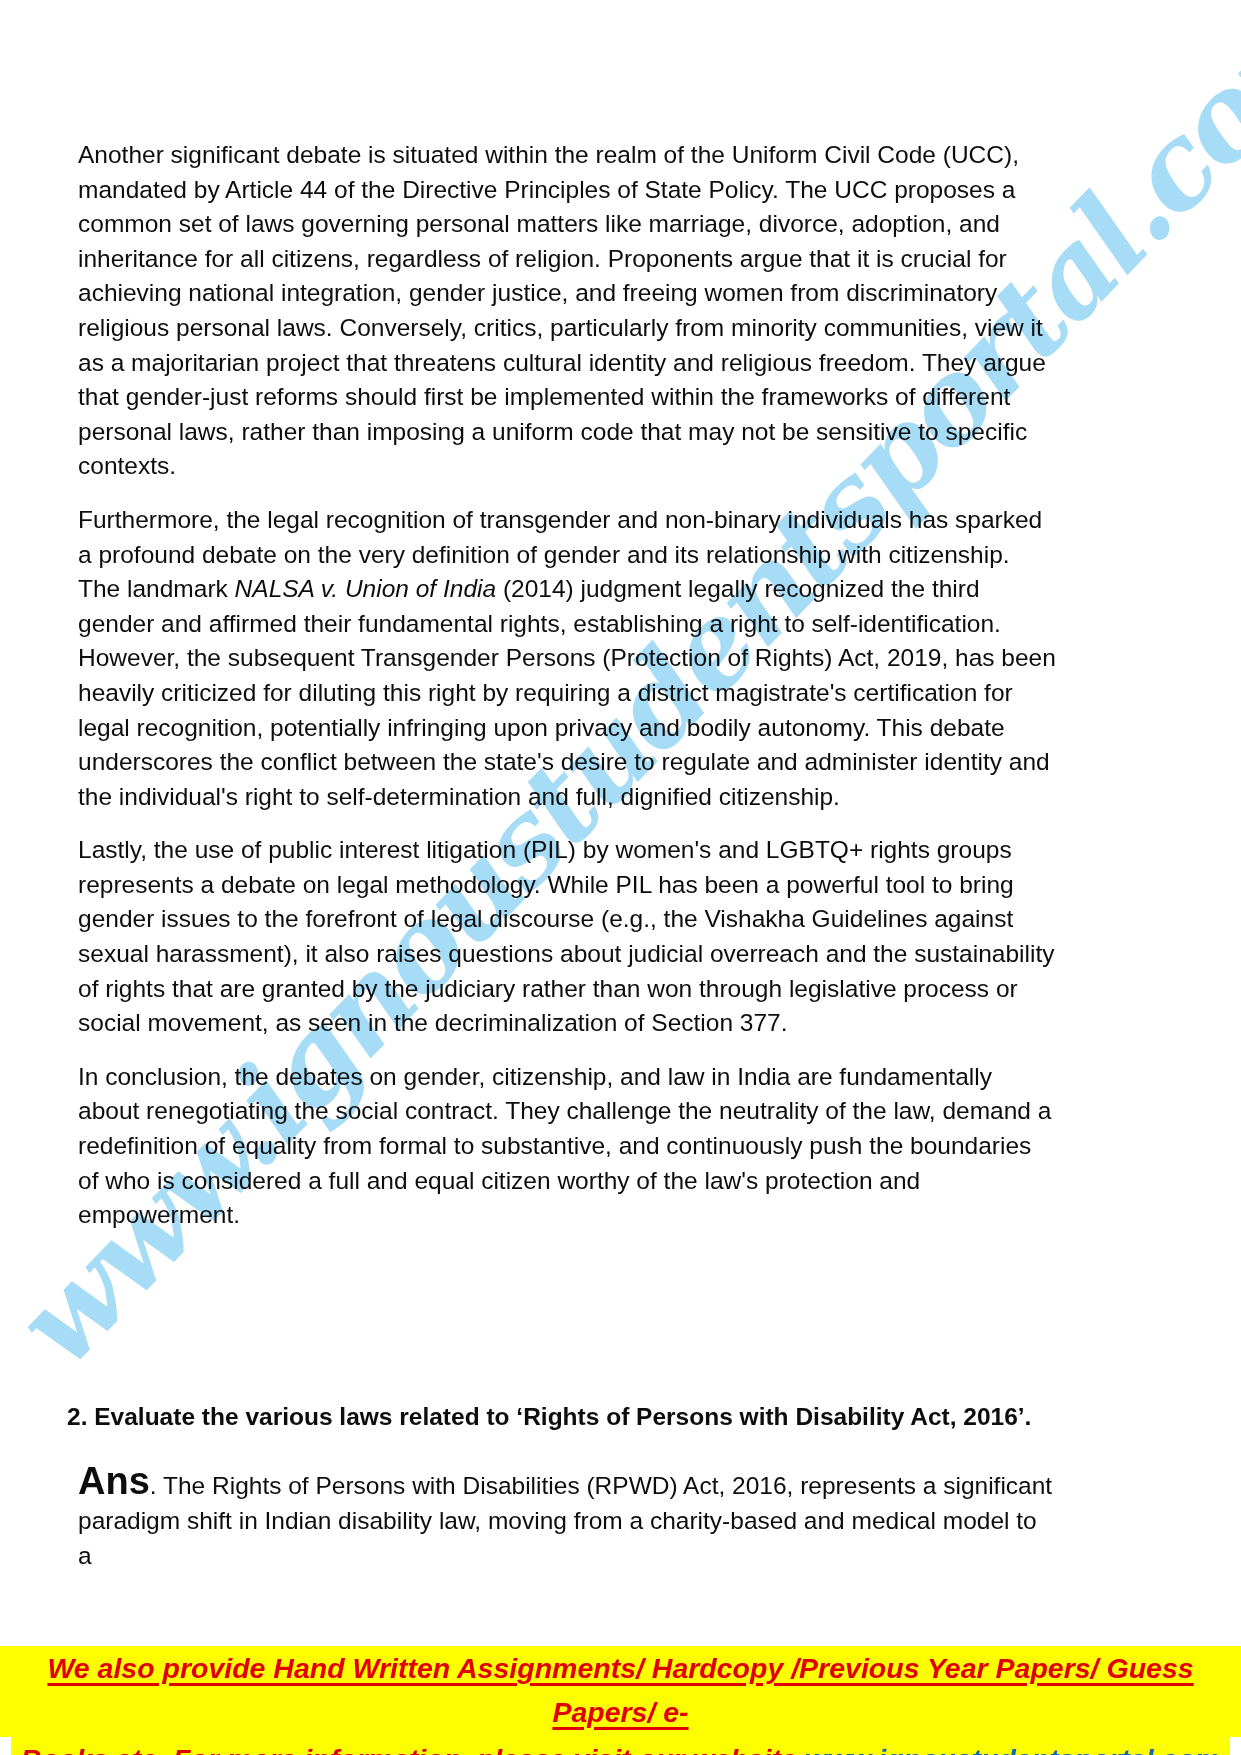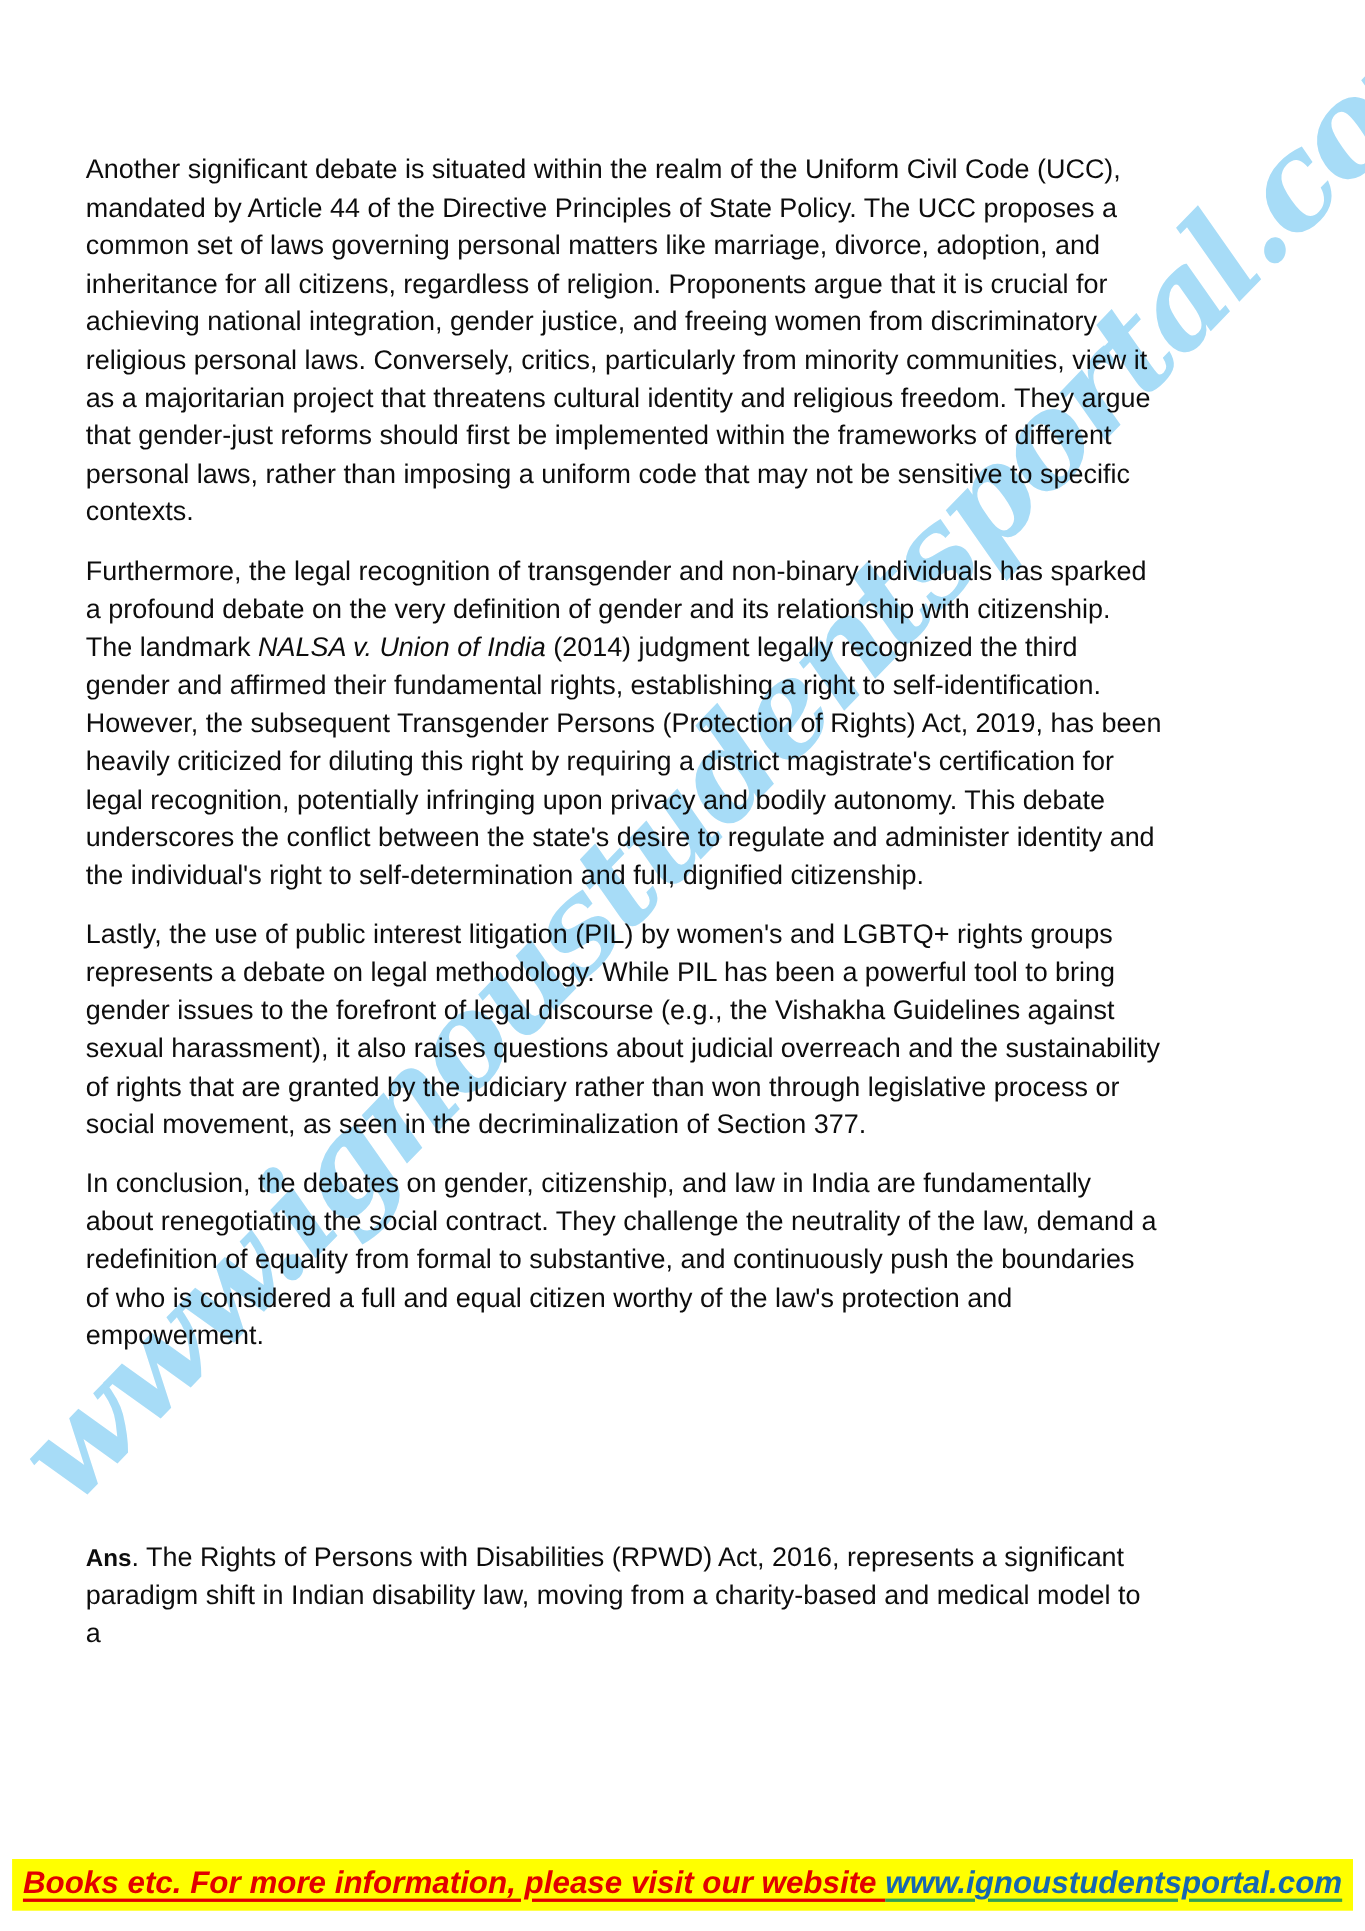--- a/index.html
+++ b/index.html
@@ -48,21 +48,21 @@
 
   .spacer { height: 148px; }
 
   .question-heading {
     font-weight: bold;
     margin: 0 0 30px 0 !important;
   }
   .answer { margin: 0; }
   .answer .ans-label {
     font-weight: bold;
-    font-size: 22px;
+    font-size: 38px;
   }
 
   
   .footer {
     position: absolute;
     left: 0; right: 0; top: 1646px;
     z-index: 2;
     text-align: center;
     font-style: italic;
     font-weight: 600;
@@ -100,23 +100,24 @@
     <p>Another significant debate is situated within the realm of the Uniform Civil Code (UCC), mandated by Article 44 of the Directive Principles of State Policy. The UCC proposes a common set of laws governing personal matters like marriage, divorce, adoption, and inheritance for all citizens, regardless of religion. Proponents argue that it is crucial for achieving national integration, gender justice, and freeing women from discriminatory religious personal laws. Conversely, critics, particularly from minority communities, view it as a majoritarian project that threatens cultural identity and religious freedom. They argue that gender-just reforms should first be implemented within the frameworks of different personal laws, rather than imposing a uniform code that may not be sensitive to specific contexts.</p>
 
     <p><span>Furthermore, the legal recognition of transgender and non-binary individuals has sparked a profound debate on the very definition of gender and its relationship with citizenship. The landmark </span><span class="italic">NALSA v. Union of India</span><span> (2014) judgment legally recognized the third gender and affirmed their fundamental rights, establishing a right to self-identification. However, the subsequent Transgender Persons (Protection of Rights) Act, 2019, has been heavily criticized for diluting this right by requiring a district magistrate's certification for legal recognition, potentially infringing upon privacy and bodily autonomy. This debate underscores the conflict between the state's desire to regulate and administer identity and the individual's right to self-determination and full, dignified citizenship.</span></p>
 
     <p>Lastly, the use of public interest litigation (PIL) by women's and LGBTQ+ rights groups represents a debate on legal methodology. While PIL has been a powerful tool to bring gender issues to the forefront of legal discourse (e.g., the Vishakha Guidelines against sexual harassment), it also raises questions about judicial overreach and the sustainability of rights that are granted by the judiciary rather than won through legislative process or social movement, as seen in the decriminalization of Section 377.</p>
 
     <p>In conclusion, the debates on gender, citizenship, and law in India are fundamentally about renegotiating the social contract. They challenge the neutrality of the law, demand a redefinition of equality from formal to substantive, and continuously push the boundaries of who is considered a full and equal citizen worthy of the law's protection and empowerment.</p>
 
     <div class="spacer"></div>
 
+    <p class="question-heading">2. Evaluate the various laws related to ‘Rights of Persons with Disability Act, 2016’.</p>
 
     <p class="answer"><span class="ans-label">Ans</span><span>. The Rights of Persons with Disabilities (RPWD) Act, 2016, represents a significant paradigm shift in Indian disability law, moving from a charity-based and medical model to a</span></p>
 
   </div>
 
   <div class="footer">
-    <br>
+    <span class="hl red-underline" style="background-color: rgb(255, 255, 0); color: rgb(225, 0, 0); text-decoration-color: rgb(225, 0, 0);">We also provide Hand Written Assignments/ Hardcopy /Previous Year Papers/ Guess Papers/ e-</span><br>
     <span class="hl" style="background-color: rgb(255, 255, 0);"><span class="red-underline" style="color: rgb(225, 0, 0); text-decoration-color: rgb(225, 0, 0);">Books etc. For more information, please visit our website </span><span class="link" style="color: rgb(23, 103, 176); text-decoration-color: rgb(53, 161, 82);">www.ignoustudentsportal.com</span></span>
   </div>
 
 </div>
 
 </body></html>

